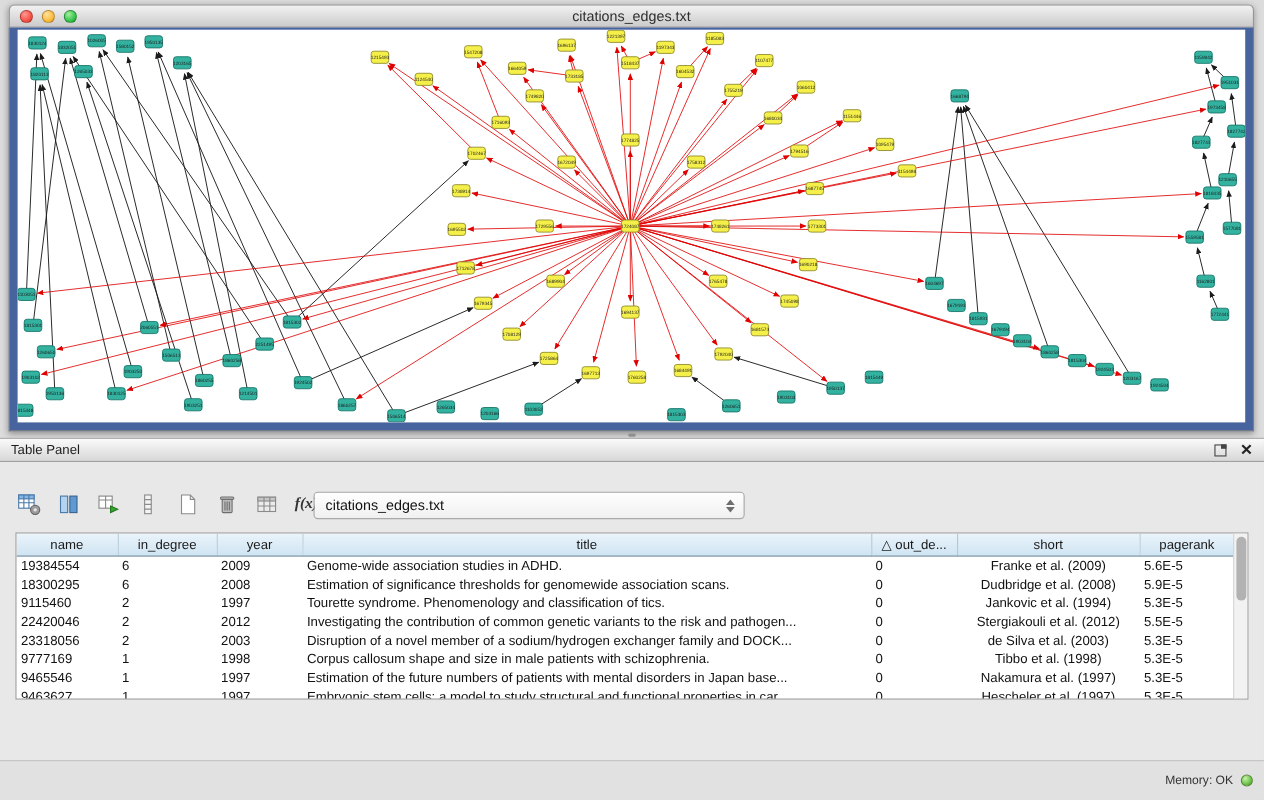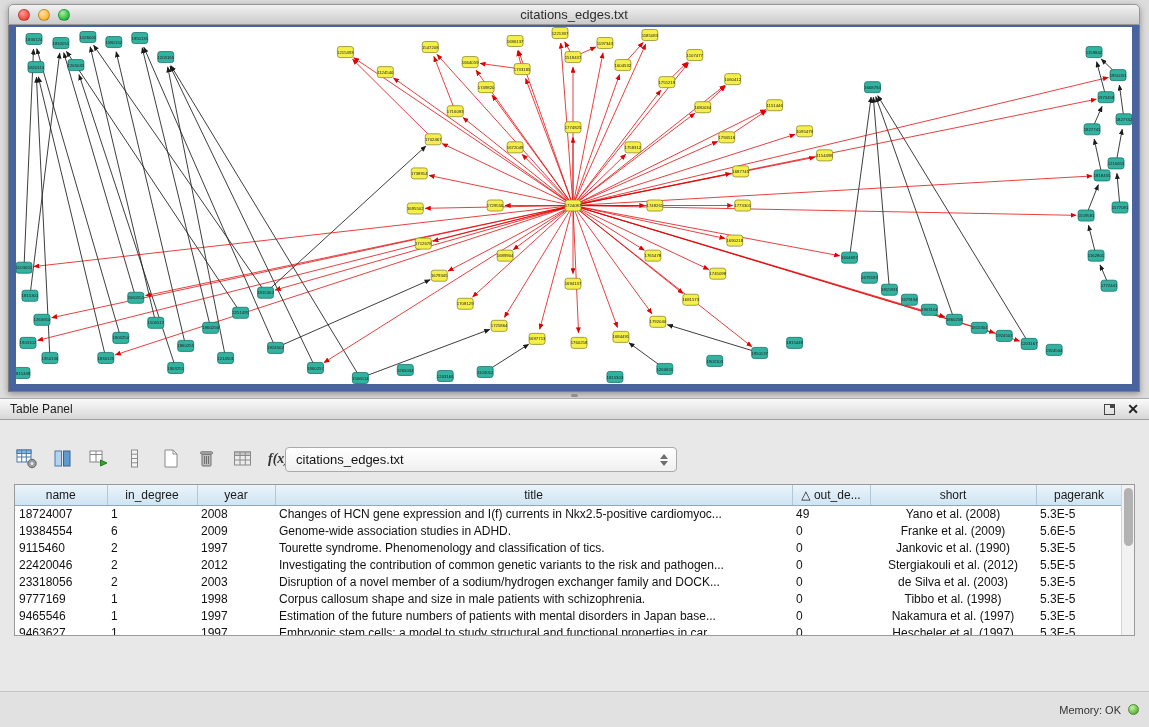--- a/index.html
+++ b/index.html
@@ -767,44 +767,44 @@
             <th>in_degree</th>
             <th>year</th>
             <th>title</th>
             <th>△ out_de...</th>
             <th>short</th>
             <th>pagerank</th>
           </tr>
         </thead>
       <tbody id="tbody">
           <tr>
-            <td class="c0">18724007</td>
-            <td class="c1">1</td>
-            <td class="c2">2008</td>
-            <td class="c3">Changes of HCN gene expression and I(f) currents in Nkx2.5-positive cardiomyoc...</td>
-            <td class="c4">49</td>
-            <td class="c5">Yano et al. (2008)</td>
-            <td class="c6">5.3E-5</td>
-          </tr>
-          <tr>
             <td class="c0">19384554</td>
             <td class="c1">6</td>
             <td class="c2">2009</td>
             <td class="c3">Genome-wide association studies in ADHD.</td>
             <td class="c4">0</td>
             <td class="c5">Franke et al. (2009)</td>
             <td class="c6">5.6E-5</td>
           </tr>
           <tr>
+            <td class="c0">18300295</td>
+            <td class="c1">6</td>
+            <td class="c2">2008</td>
+            <td class="c3">Estimation of significance thresholds for genomewide association scans.</td>
+            <td class="c4">0</td>
+            <td class="c5">Dudbridge et al. (2008)</td>
+            <td class="c6">5.9E-5</td>
+          </tr>
+          <tr>
             <td class="c0">9115460</td>
             <td class="c1">2</td>
             <td class="c2">1997</td>
             <td class="c3">Tourette syndrome. Phenomenology and classification of tics.</td>
             <td class="c4">0</td>
-            <td class="c5">Jankovic et al. (1990)</td>
+            <td class="c5">Jankovic et al. (1994)</td>
             <td class="c6">5.3E-5</td>
           </tr>
           <tr>
             <td class="c0">22420046</td>
             <td class="c1">2</td>
             <td class="c2">2012</td>
             <td class="c3">Investigating the contribution of common genetic variants to the risk and pathogen...</td>
             <td class="c4">0</td>
             <td class="c5">Stergiakouli et al. (2012)</td>
             <td class="c6">5.5E-5</td>

